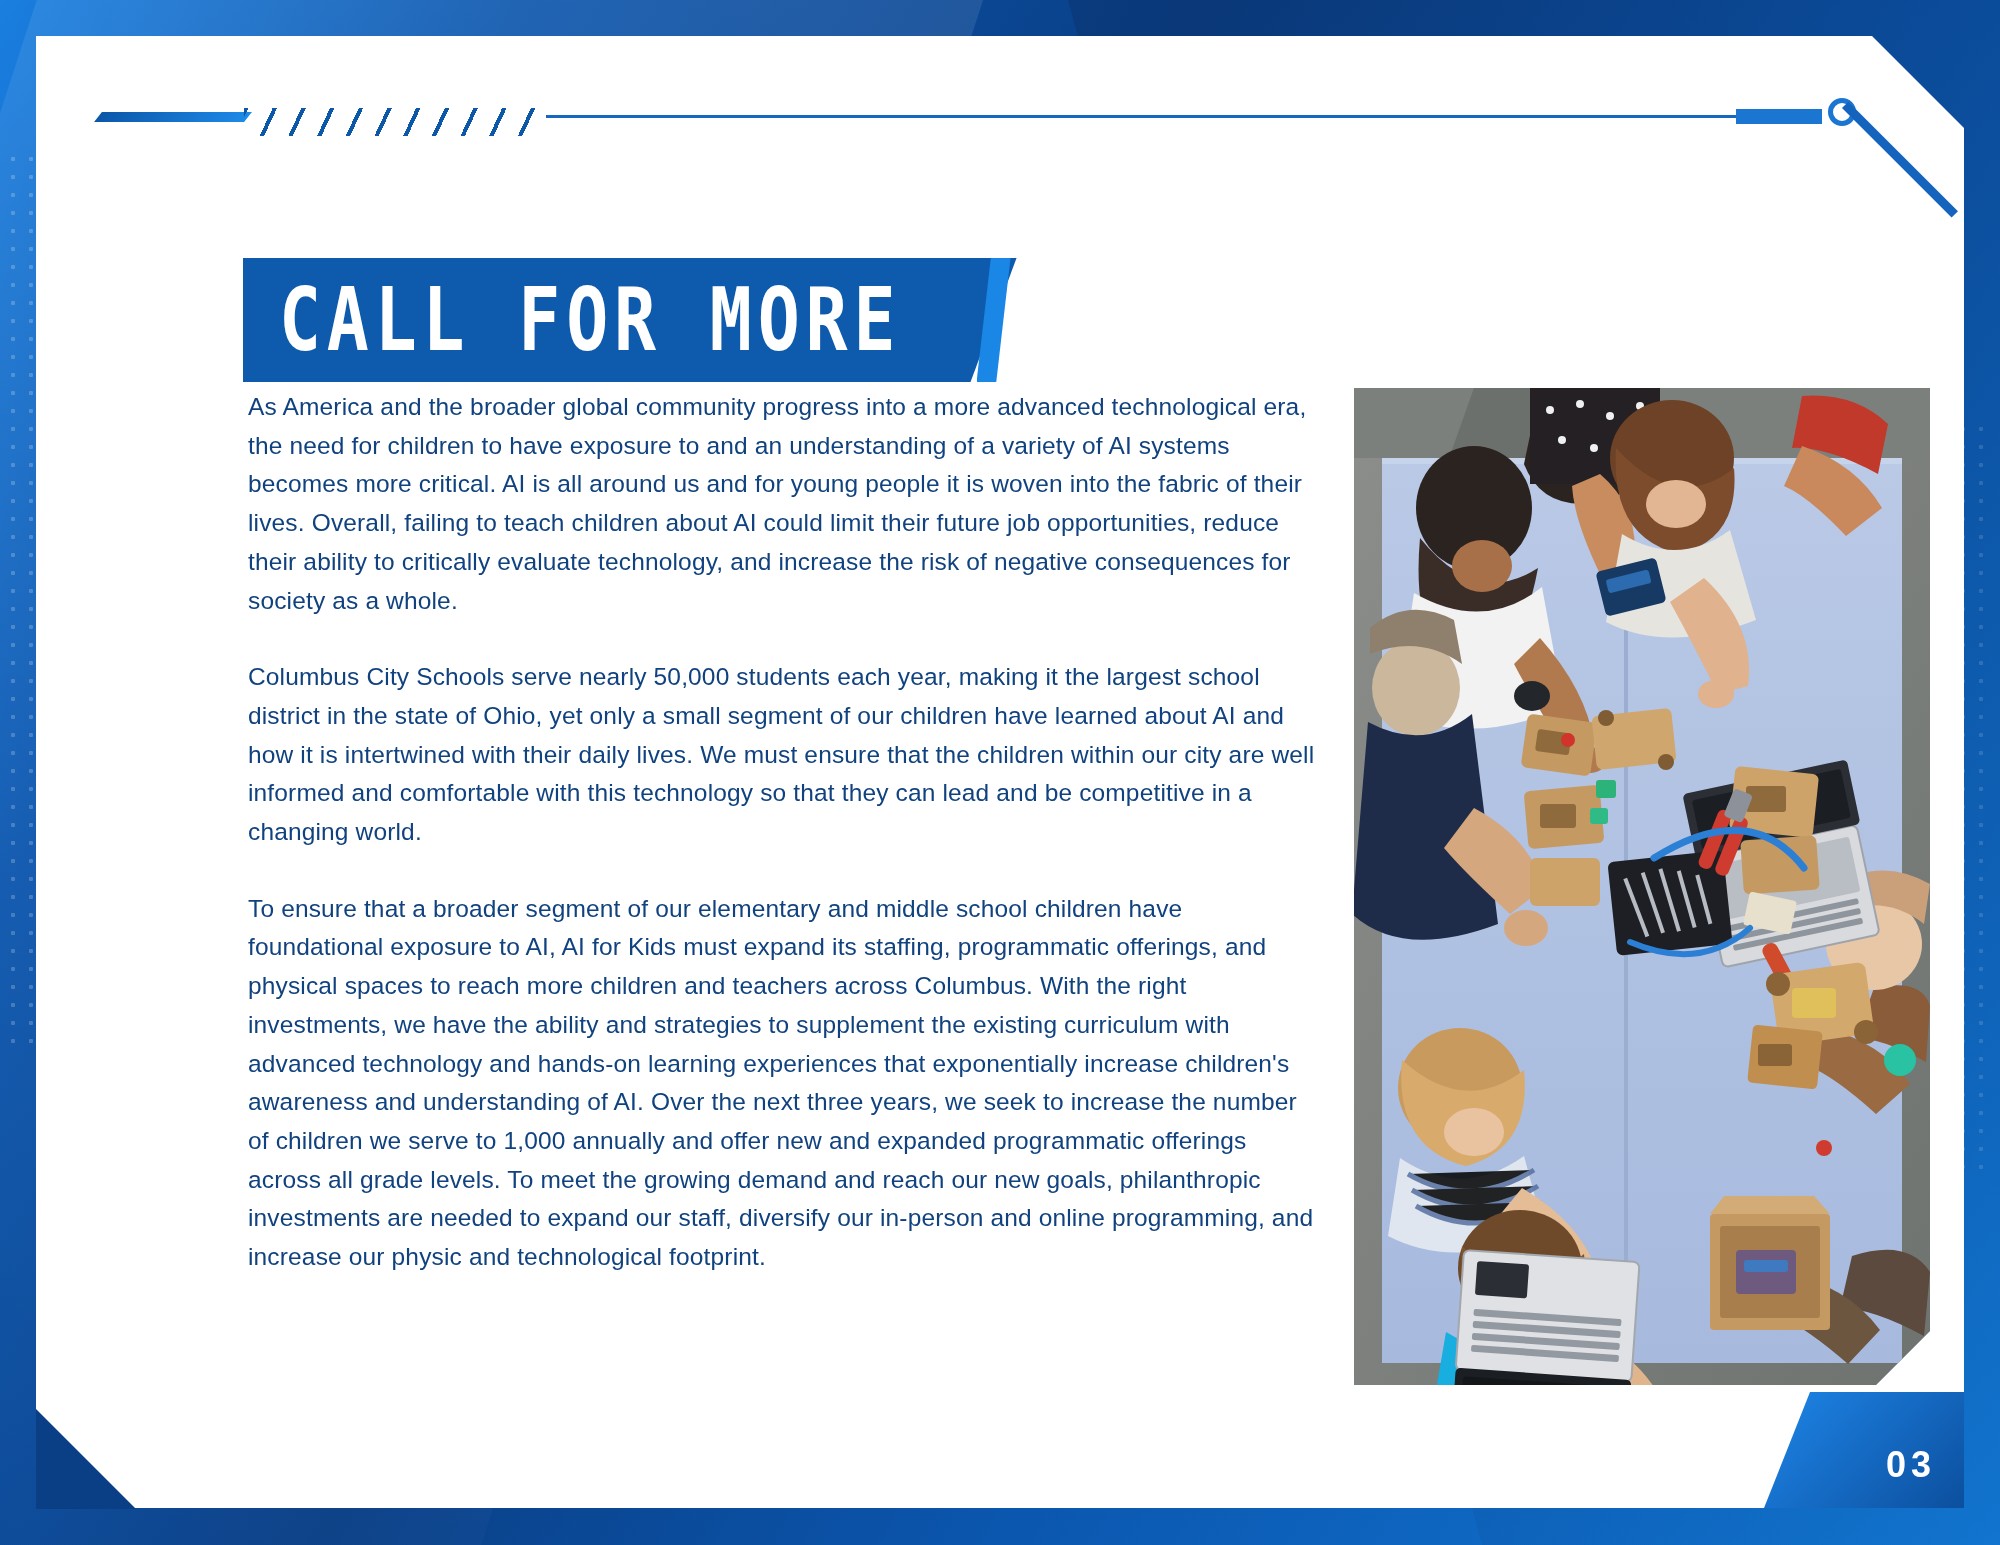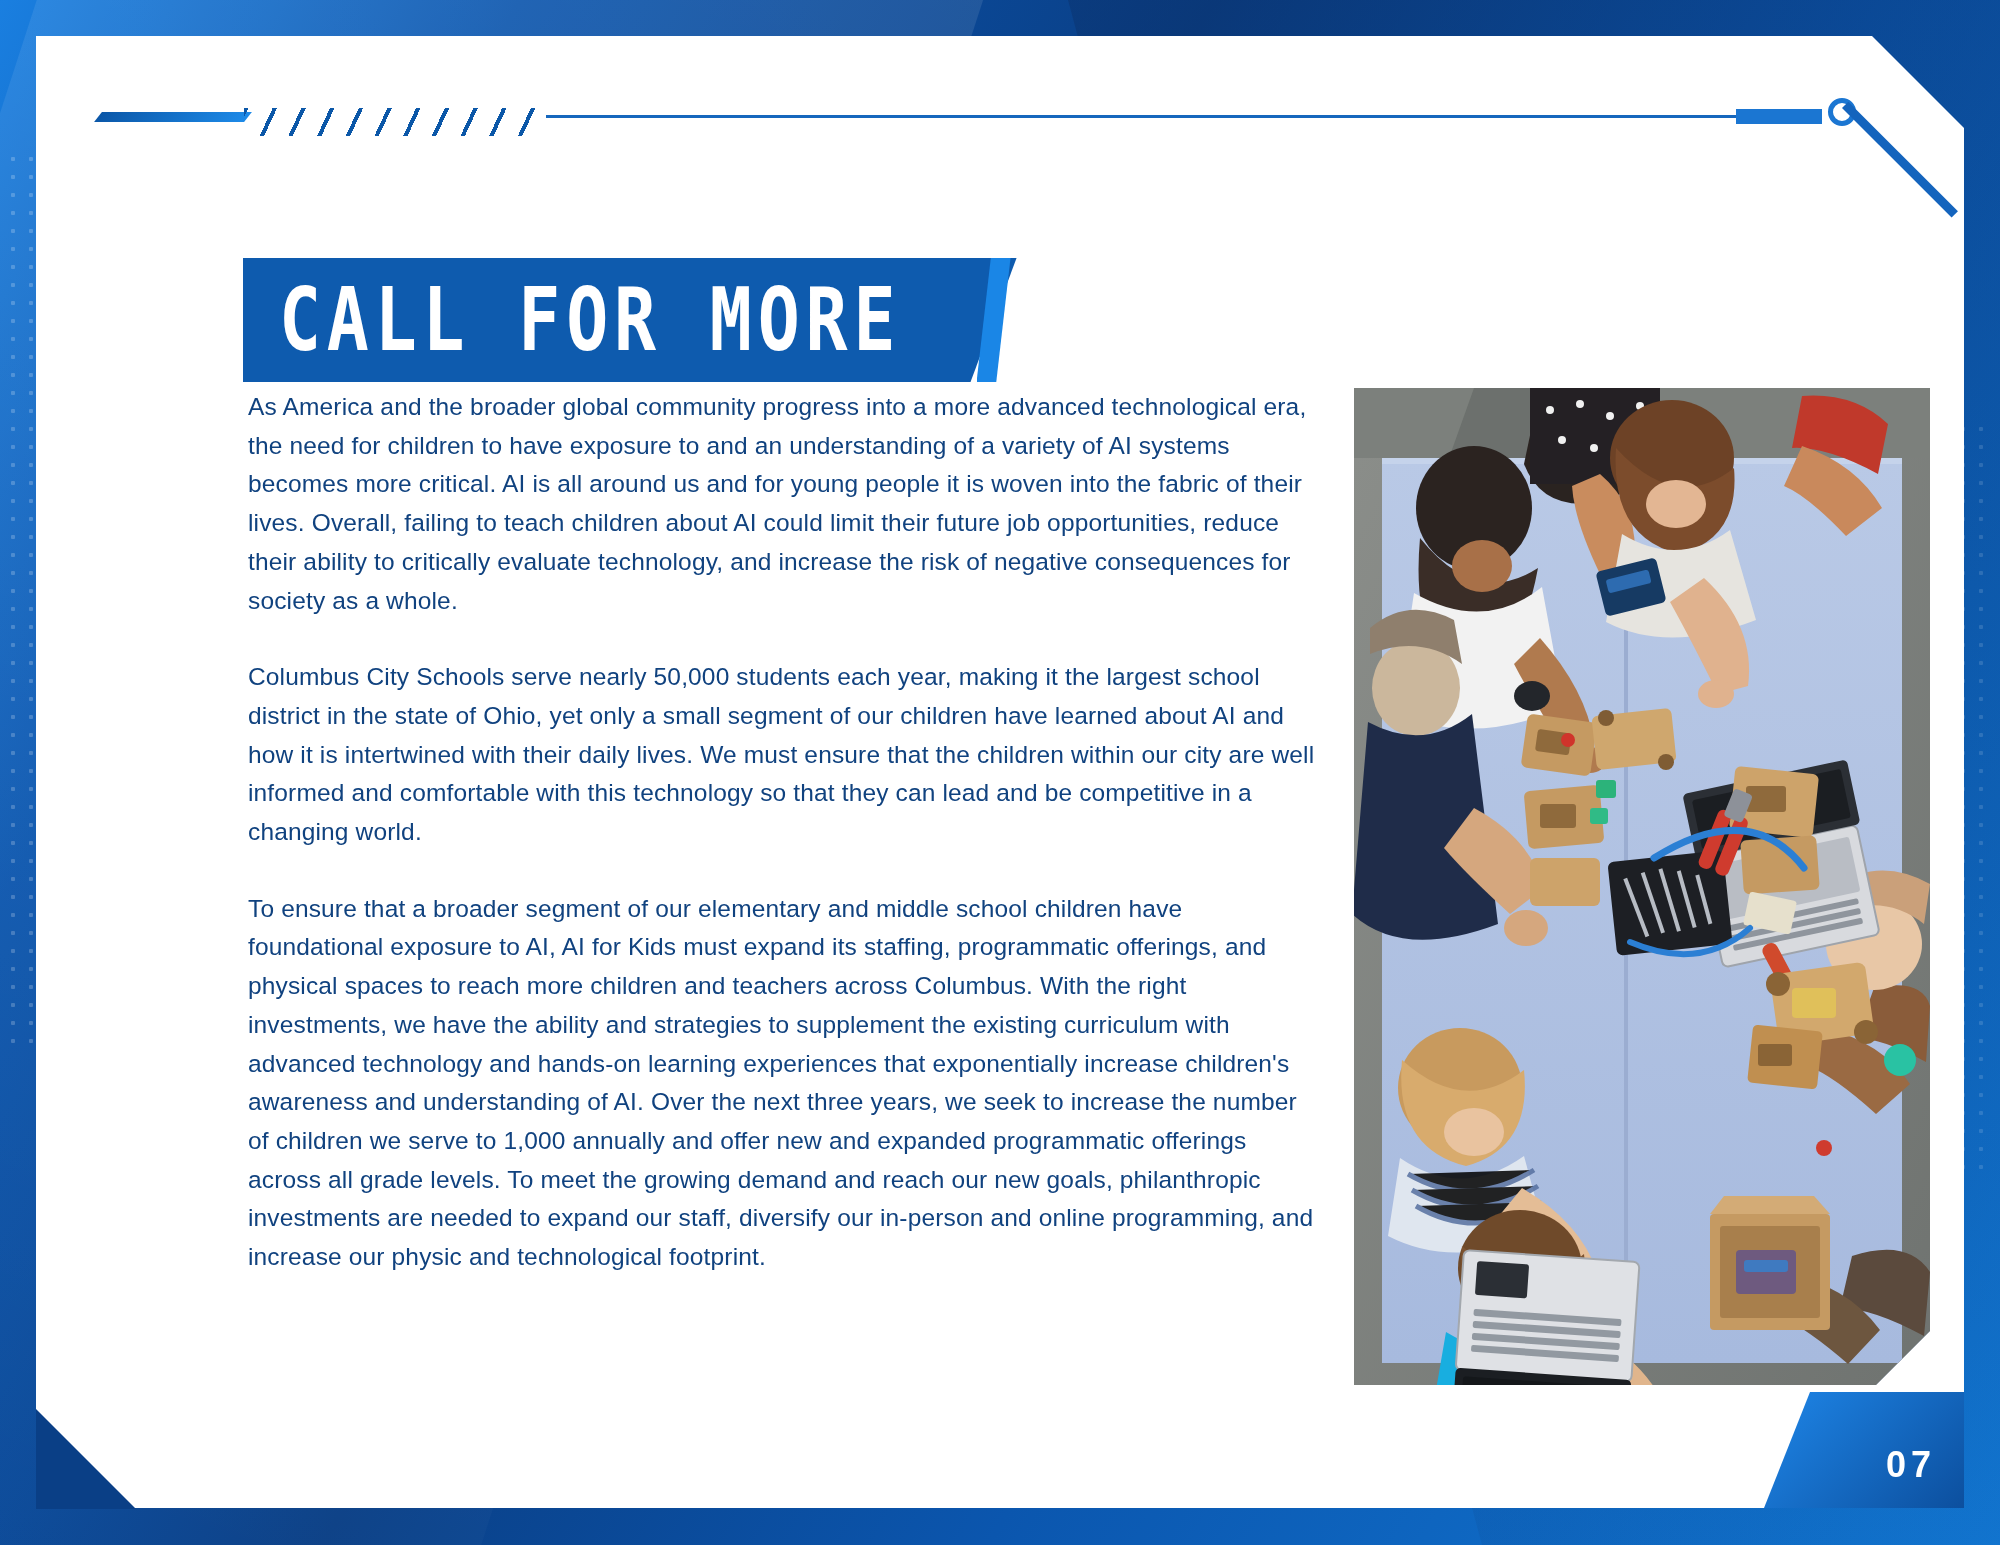--- a/index.html
+++ b/index.html
@@ -443,19 +443,19 @@
           <path d="M300 470 q96 -60 150 10" stroke="#2b7fd4" stroke-width="7" fill="none" stroke-linecap="round"></path>
           <path d="M276 554 q70 30 120 -14" stroke="#2b7fd4" stroke-width="6" fill="none" stroke-linecap="round"></path>
 
           <circle cx="214" cy="352" r="7" fill="#d0342b"></circle>
           <circle cx="470" cy="760" r="8" fill="#cf3b2e"></circle>
         </g>
       </svg>
     </div>
 
     <div class="page-chip">
-      <span>07</span>
+      <span>03</span>
     </div>
 
   </div>
 
   <div class="notch-bl"></div>
 </div>
 
 </body></html>

